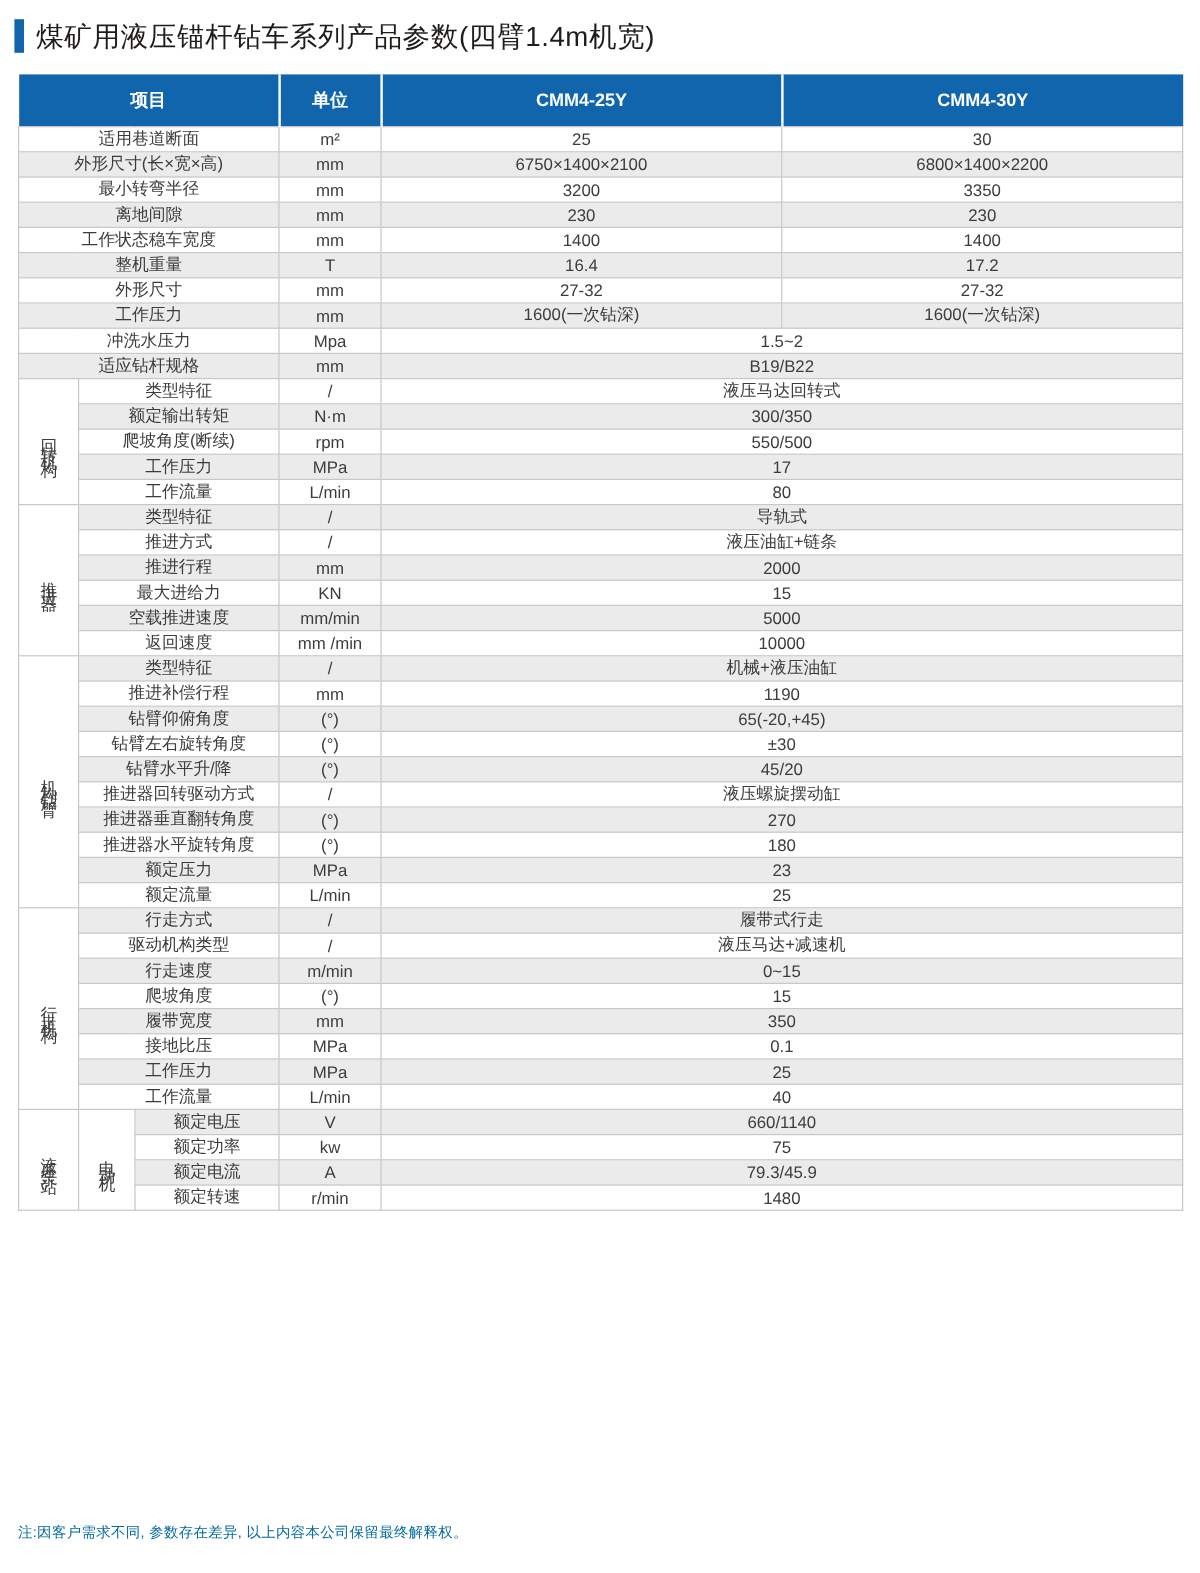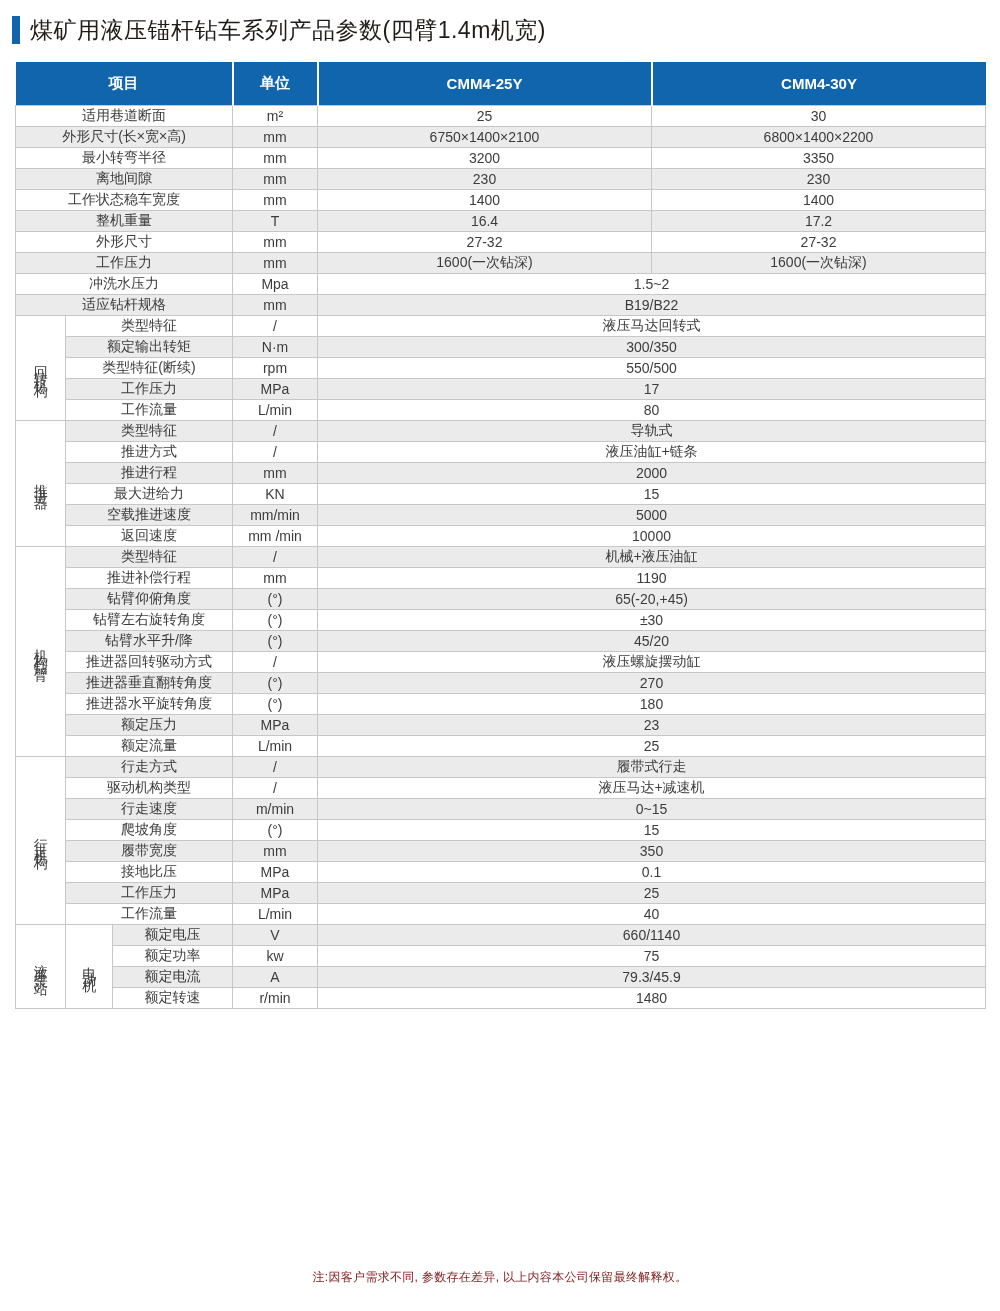--- a/index.html
+++ b/index.html
@@ -65,23 +65,23 @@
     text-orientation: upright;
     letter-spacing: 6px;
     font-size: 14px;
     line-height: 1.1;
     color: #3c3c3c;
   }
 
   
   .footnote {
     position: absolute; left: 15px; top: 1269px; width: 970px;
-    text-align: center;
+    text-align: left;
     font-size: 12px;
-    color: #7f1d1d;
+    color: #0369a1;
     letter-spacing: 0.3px;
   }
 </style>
 </head>
 <body>
 
 <div class="page">
 
   <div class="title-wrap">
     <div class="title-bar"></div>
@@ -172,21 +172,21 @@
         <td colspan="2">类型特征</td>
         <td>/</td>
         <td colspan="2">液压马达回转式</td>
       </tr>
       <tr>
         <td colspan="2">额定输出转矩</td>
         <td>N·m</td>
         <td colspan="2">300/350</td>
       </tr>
       <tr>
-        <td colspan="2">类型特征(断续)</td>
+        <td colspan="2">爬坡角度(断续)</td>
         <td>rpm</td>
         <td colspan="2">550/500</td>
       </tr>
       <tr>
         <td colspan="2">工作压力</td>
         <td>MPa</td>
         <td colspan="2">17</td>
       </tr>
       <tr>
         <td colspan="2">工作流量</td>

